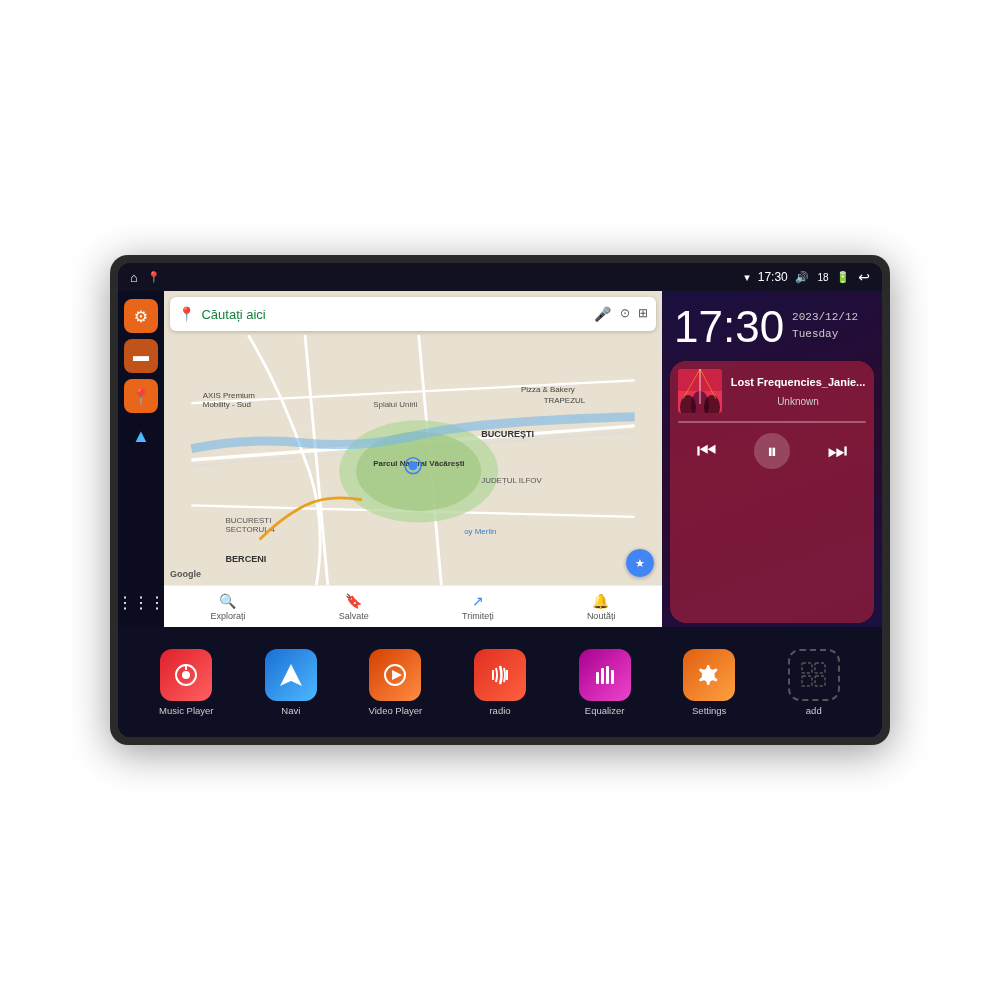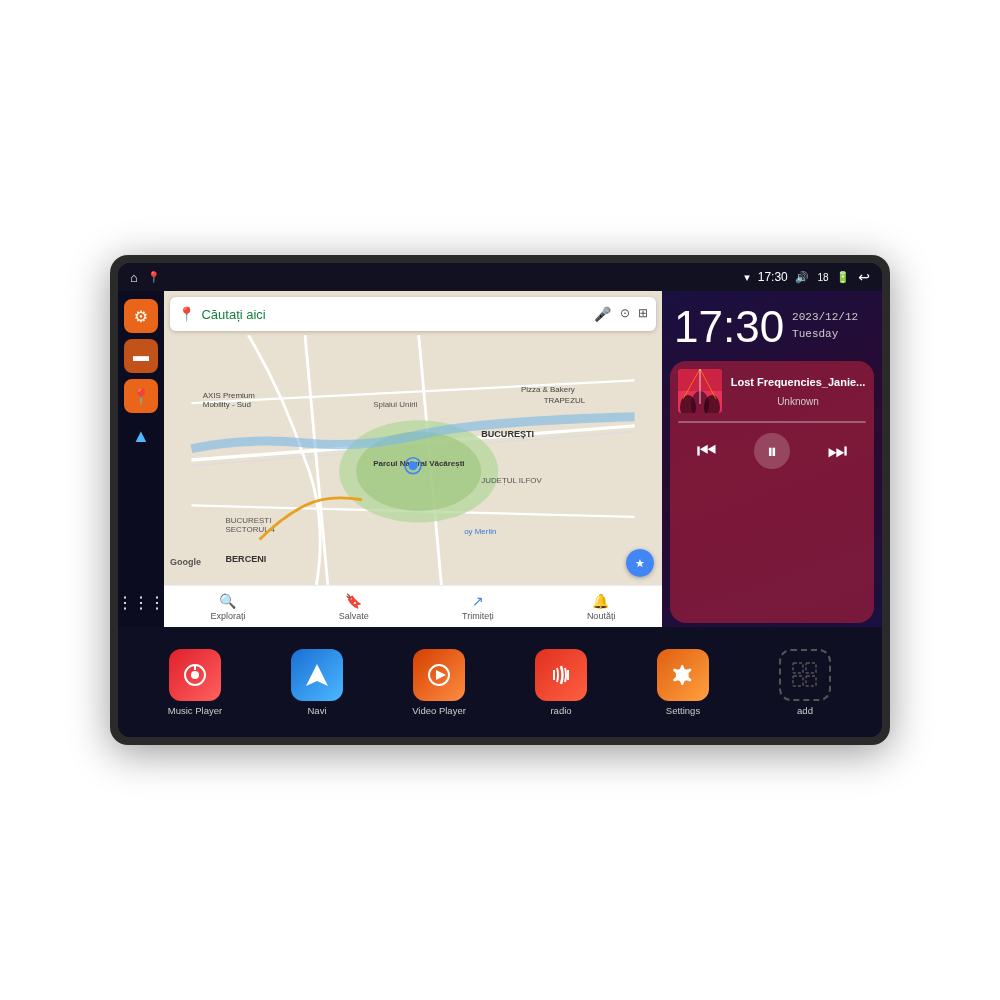--- a/index.html
+++ b/index.html
@@ -345,21 +345,21 @@
     .map-svg-container {
       position: absolute;
       top: 44px;
       left: 0;
       right: 0;
       bottom: 42px;
     }
 
     .map-google-logo {
       position: absolute;
-      bottom: 60px;
+      bottom: 48px;
       left: 6px;
       font-size: 9px;
       color: #555;
       font-weight: 600;
     }
   </style>
 </head>
 <body>
 
 <div class="device-outer">
@@ -552,20 +552,31 @@
             <path d="M9,6 Q11,13 9,20" stroke="white" stroke-width="2" fill="none"></path>
             <path d="M13,4 Q16,13 13,22" stroke="white" stroke-width="2.5" fill="none"></path>
             <path d="M17,6 Q19,13 17,20" stroke="white" stroke-width="2" fill="none"></path>
             <path d="M20,8 Q20,13 20,18" stroke="white" stroke-width="2" fill="none"></path>
           </svg>
         </div>
         <span class="app-label">radio</span>
       </div>
 
 
+      <div class="app-item">
+        <div class="app-icon-wrap ic-equalizer">
+          <svg width="26" height="26" viewBox="0 0 26 26">
+            <rect x="4" y="10" width="3" height="12" fill="white" rx="1"></rect>
+            <rect x="9" y="6" width="3" height="16" fill="white" rx="1"></rect>
+            <rect x="14" y="4" width="3" height="18" fill="white" rx="1"></rect>
+            <rect x="19" y="8" width="3" height="14" fill="white" rx="1"></rect>
+          </svg>
+        </div>
+        <span class="app-label">Equalizer</span>
+      </div>
 
       <div class="app-item">
         <div class="app-icon-wrap ic-settings">
           <svg width="26" height="26" viewBox="0 0 26 26">
             <circle cx="13" cy="13" r="4" fill="white"></circle>
             <path d="M13,3 L14.5,7 Q15.5,7.3 16.4,7.8 L20.5,6.5 L21.5,8.2 L18.5,11.3 Q18.7,12.1 18.7,13 Q18.7,13.9 18.5,14.7 L21.5,17.8 L20.5,19.5 L16.4,18.2 Q15.5,18.7 14.5,19 L13,23 L11.5,23 L10,19 Q9,18.7 8.1,18.2 L4,19.5 L3,17.8 L6,14.7 Q5.8,13.9 5.8,13 Q5.8,12.1 6,11.3 L3,8.2 L4,6.5 L8.1,7.8 Q9,7.3 10,7 L11.5,3 Z" fill="white"></path>
           </svg>
         </div>
         <span class="app-label">Settings</span>
       </div>

